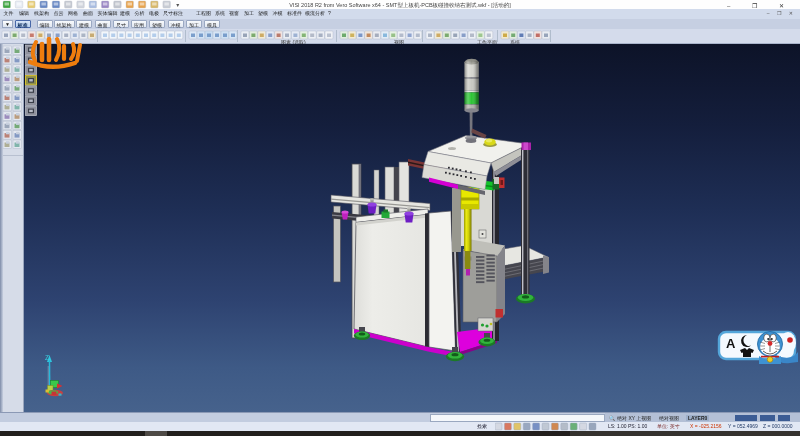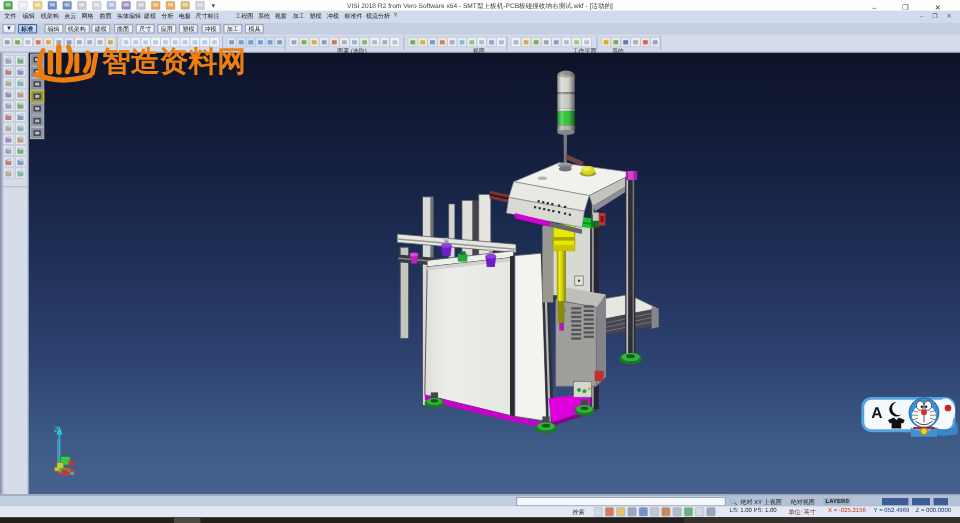--- a/index.html
+++ b/index.html
@@ -621,21 +621,20 @@
 <path d="M 7 25 q -5 -9 1 -19" stroke-width="4"></path>
 <path d="M 14 24 l 0 -16" stroke-width="4.6"></path>
 <path d="M 21 24 l 0 -21" stroke-width="4.6"></path>
 <path d="M 28 24 q 6 -11 1 -21" stroke-width="4"></path>
 <path d="M 36 23 l 0 -13" stroke-width="4.2"></path>
 <path d="M 43 23 q 5 -7 2 -15" stroke-width="4"></path>
 <path d="M 2 26 q 21 9 45 1" stroke-width="4.4"></path>
 <path d="M 49 25 l 3 -16" stroke-width="4"></path>
 </g>
 </svg>
-    <div id="wmtext">智造资料网</div>
   </div>
 
   <div class="abs" id="promptbar">
     <div class="abs" style="left:605px;top:0;width:195px;height:10px;background:#b4c0d6"></div>
     <div id="promptfield"></div>
     <div class="pt" style="left:609px">🔍</div>
     <div class="pt" style="left:617px">绝对 XY 上视图</div>
     <div class="pt" style="left:659px">绝对视图</div>
     <div class="pt" style="left:686px;background:#9fb0ca;padding:0 2px;font-weight:bold">LAYER0</div>
     <div class="chip" style="left:735px;width:22px"></div>

